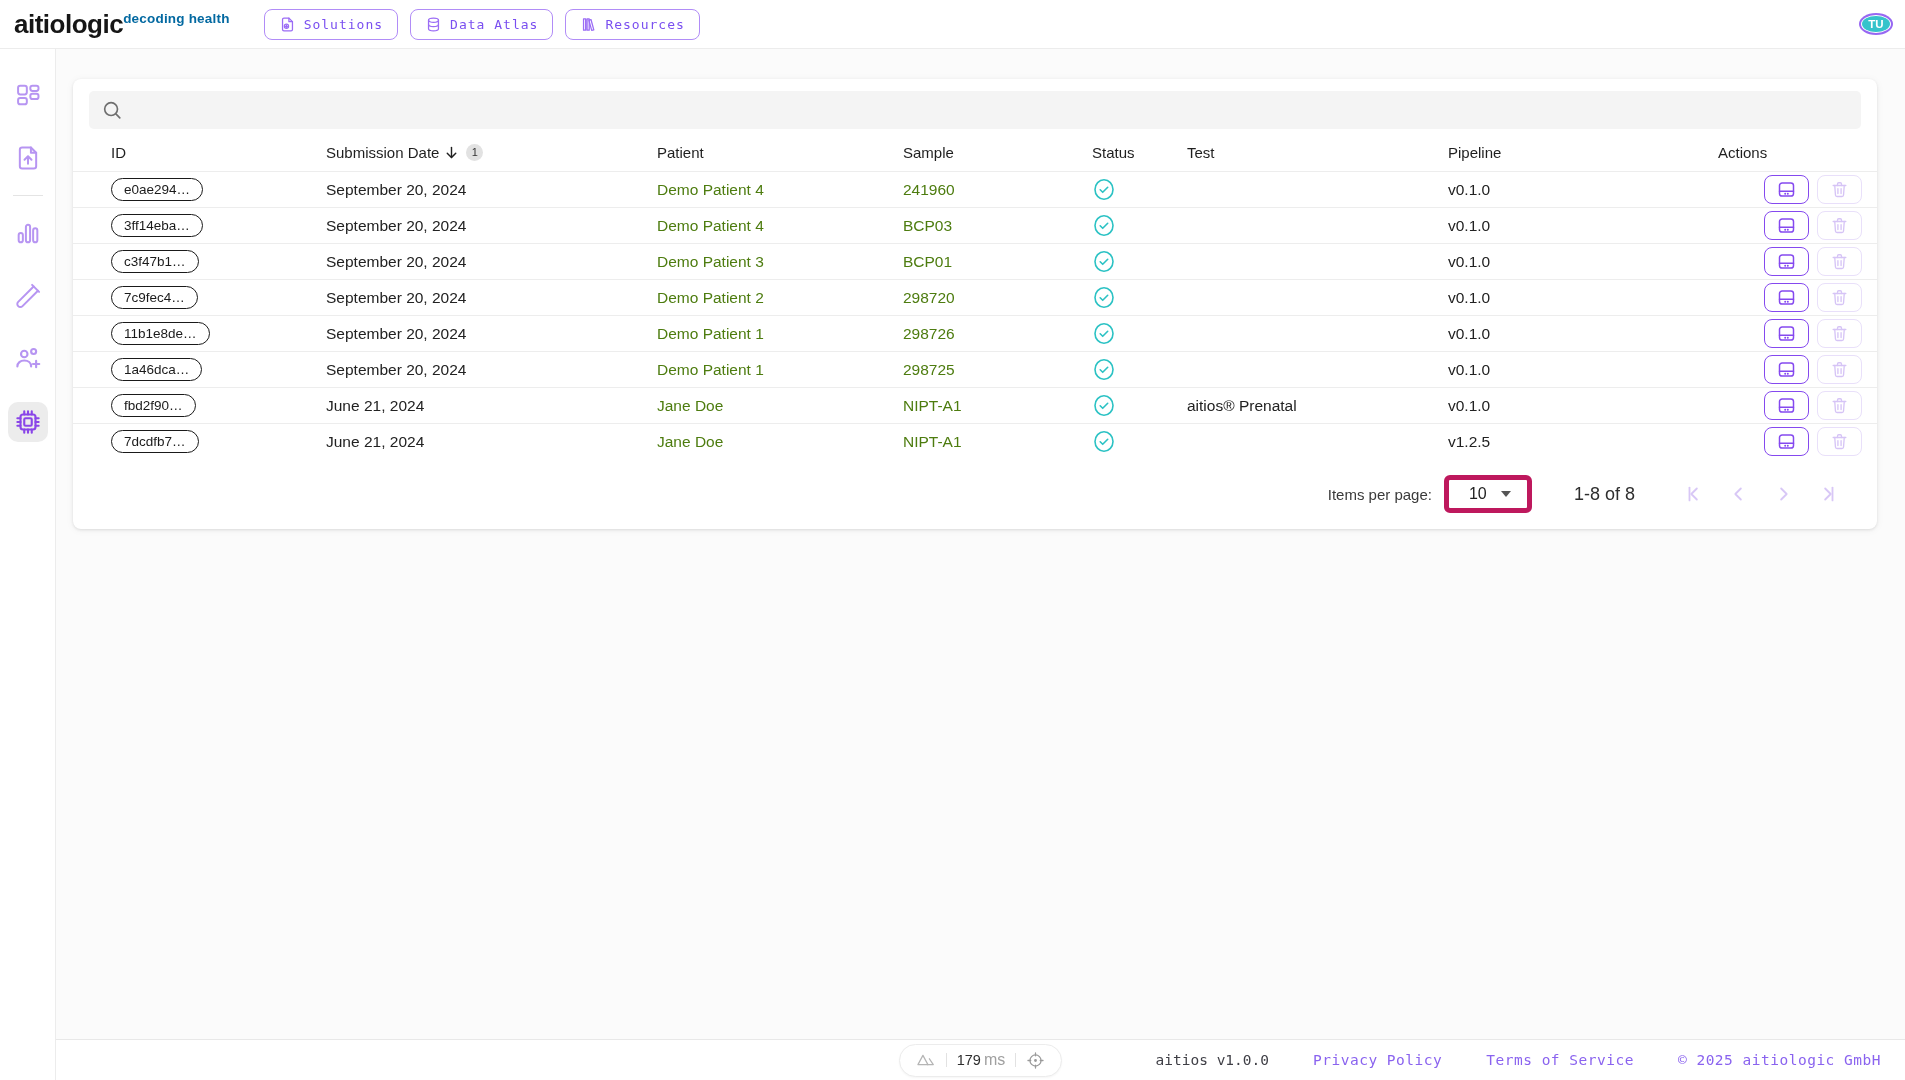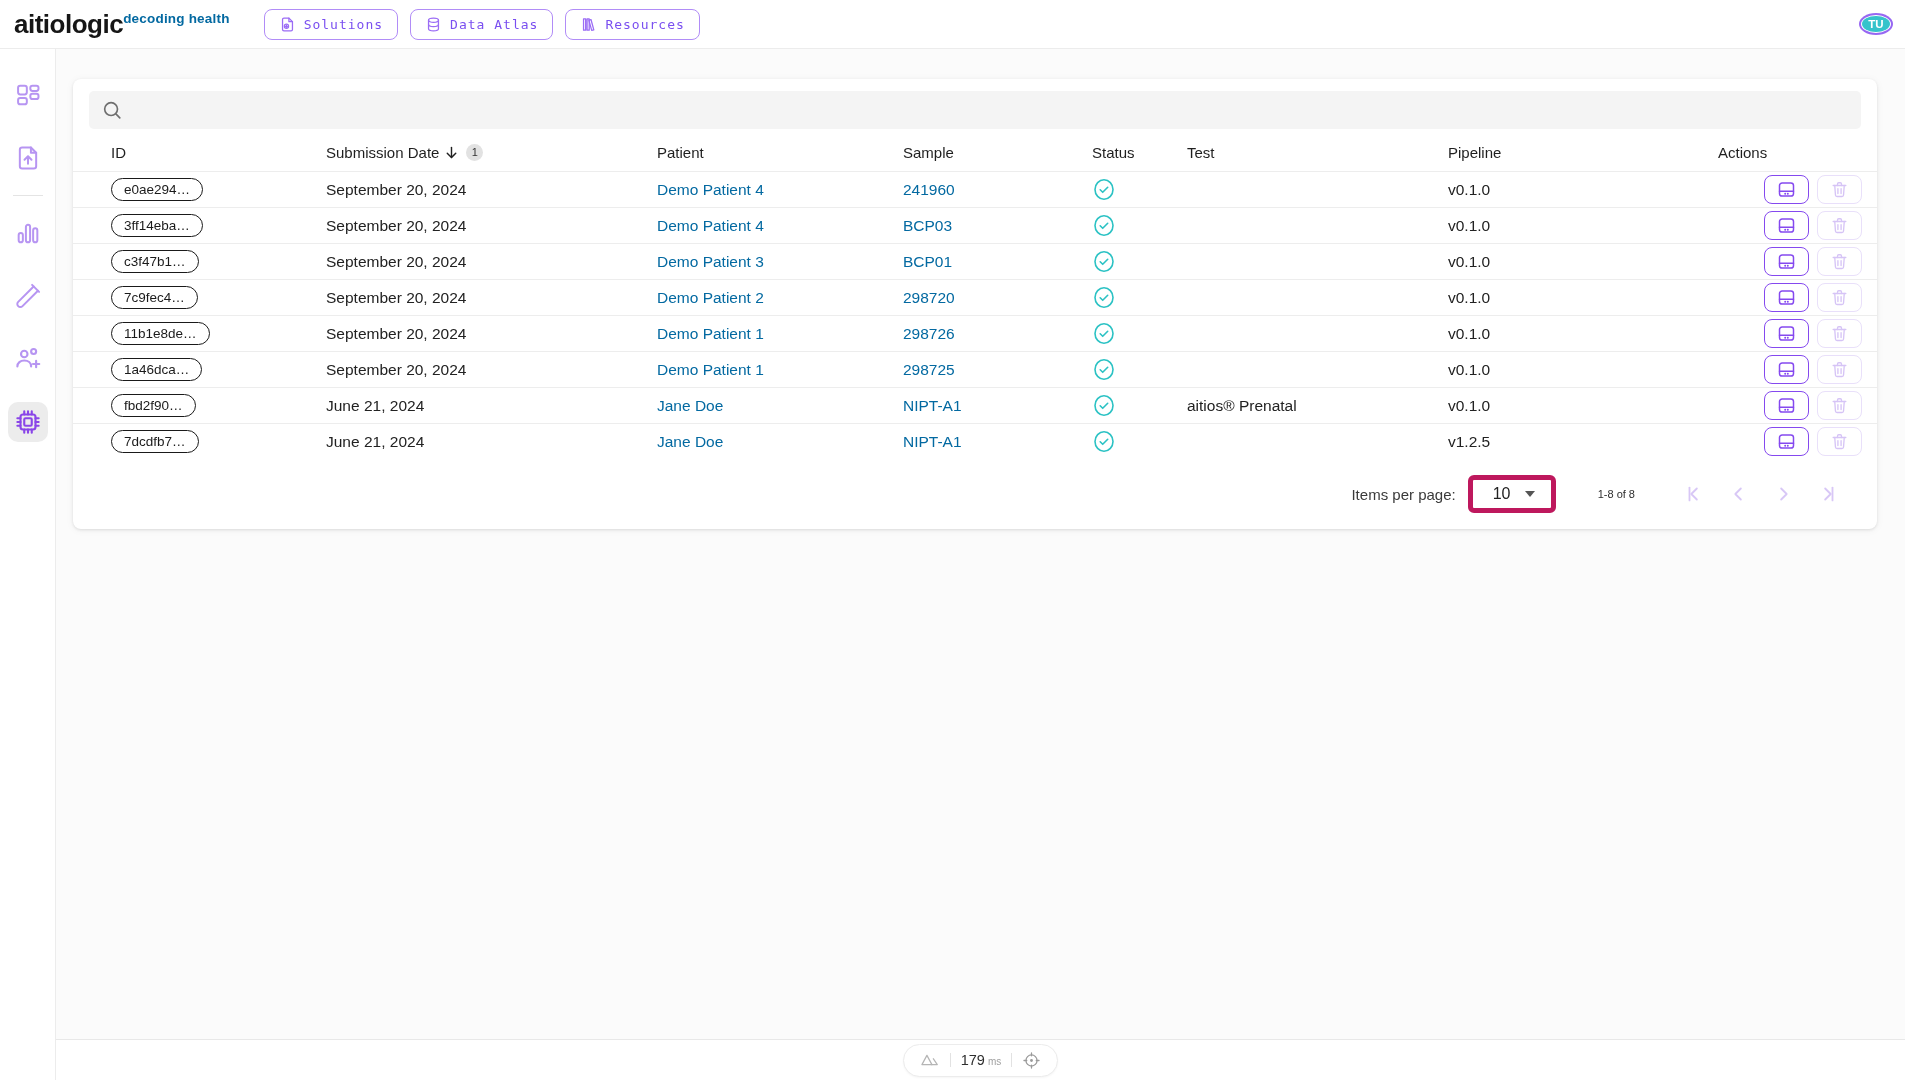--- a/index.html
+++ b/index.html
@@ -78,57 +78,57 @@
   .t-head .hcell { display:flex; align-items:center; gap:4px; }
   .sort-badge {
     width:17px; height:17px; border-radius:50%; background:#e2e2e2; color:#333;
     font-size:11px; display:flex; align-items:center; justify-content:center; margin-left:2px;
   }
   .t-row { height:36px; border-top:1px solid #ededed; font-size:15.5px; color:#222; }
   .id-chip {
     display:inline-block; border:1.5px solid #1a1a1a; border-radius:14px;
     padding:3px 12px; font-size:13.5px; color:#1a1a1a; background:#fff;
   }
-  .link { color:#0369a1; text-decoration:none; cursor:pointer; }
+  .link { color:#4d7c0f; text-decoration:none; cursor:pointer; }
   .cell-actions { display:flex; gap:8px; padding-left:46px; }
   .act-btn {
     width:45px; height:29px; border-radius:8px; background:#fff;
     display:flex; align-items:center; justify-content:center; cursor:pointer;
   }
   .act-btn.primary { border:1.5px solid #8549ef; }
   .act-btn.primary svg { stroke:#8549ef; }
   .act-btn.disabled { border:1.5px solid #e9e0fa; cursor:default; }
   .act-btn.disabled svg { stroke:#d6c4f6; }
 
   .paginator {
     height:70px; display:flex; align-items:center; justify-content:flex-end;
     padding-right:28px; font-size:15px; color:#3a3a3a;
   }
   .pp-select {
     margin-left:12px; width:88px; height:38px; border:5px solid #be185d; border-radius:6px;
     display:flex; align-items:center; justify-content:space-between; padding:0 16px 0 20px;
     font-size:16px; color:#222; background:#fff; cursor:pointer;
   }
   .caret { width:0; height:0; border-left:5px solid transparent; border-right:5px solid transparent; border-top:6px solid #555; }
-  .pp-range { margin:0 38px 0 42px; font-size:11px; color:#2e2e2e; }
+  .pp-range { margin:0 38px 0 42px; font-size:18px; color:#2e2e2e; }
   .pg-btn { width:44px; height:40px; background:transparent; border:none; display:flex; align-items:center; justify-content:center; cursor:default; }
   .pg-btn svg { stroke:#d8c7f6; }
 
   
   .footer {
     position:fixed; left:56px; right:0; bottom:0; height:41px; background:#fff;
     border-top:1px solid #e8e8e8; display:flex; align-items:center; justify-content:center; z-index:8;
   }
   .perf-pill {
     display:flex; align-items:center; gap:10px; border:1px solid #ececec; border-radius:18px;
     padding:6px 16px; background:#fff; box-shadow:0 1px 2px rgba(0,0,0,0.04);
   }
   .perf-sep { width:1px; height:14px; background:#e2e2e2; }
   .perf-val { font-size:14.5px; color:#2e2e2e; }
-  .perf-unit { font-size:10px; color:#a0a0a0; margin-left:3px; }
+  .perf-unit { font-size:16px; color:#a0a0a0; margin-left:3px; }
   .footer-right {
     position:absolute; right:24px; display:flex; align-items:center; gap:44px;
     font-family:"DejaVu Sans Mono", monospace; font-size:14.5px;
   }
   .footer-version { color:#3f3f46; }
   .footer-link { color:#8a63ef; text-decoration:none; letter-spacing:0.5px; cursor:pointer; }
   .footer-copy { color:#8a63ef; letter-spacing:0.5px; }
 </style>
 </head>
 <body>
@@ -634,13 +634,19 @@
     <span class="perf-val"><span>179</span><span class="perf-unit">ms</span></span>
     <span class="perf-sep"></span>
     <span>
       <svg width="19" height="19" viewBox="0 0 24 24" fill="none" stroke="#9a9a9a" stroke-width="1.6" stroke-linecap="round">
         <circle cx="12" cy="12" r="7"></circle>
           <path d="M12 2.5V6 M12 18v3.5 M2.5 12H6 M18 12h3.5"></path>
           <circle cx="12" cy="12" r="1" fill="#9a9a9a"></circle>
       </svg>
     </span>
   </div>
+  <div class="footer-right">
+    <span class="footer-version">aitios v1.0.0</span>
+    <a class="footer-link">Privacy Policy</a>
+    <a class="footer-link">Terms of Service</a>
+    <span class="footer-copy">© 2025 aitiologic GmbH</span>
+  </div>
 </footer>
 
 </body></html>

